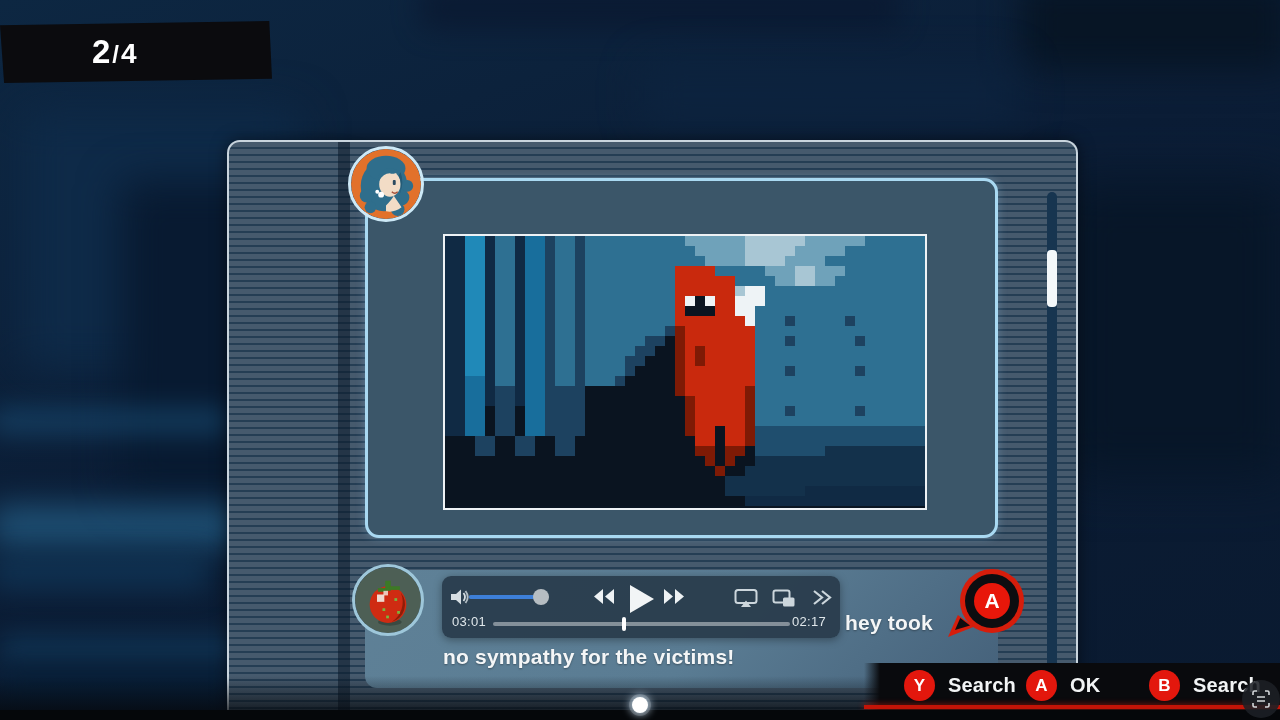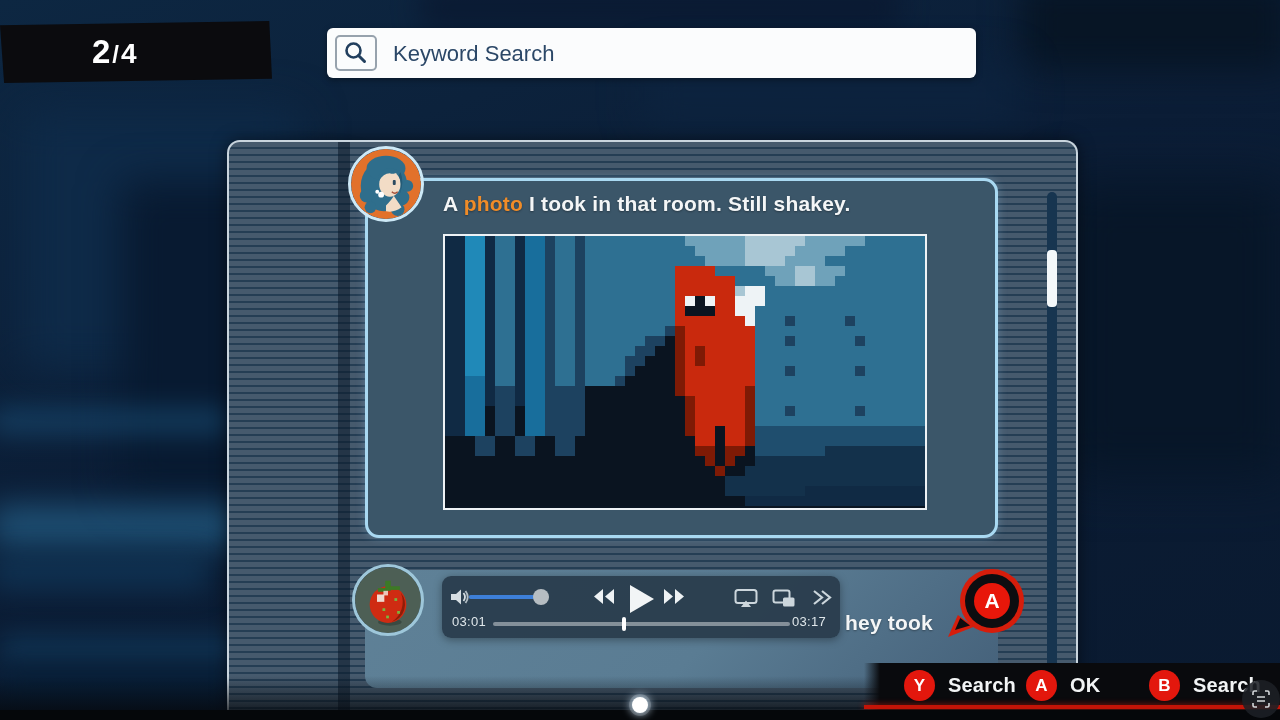--- a/index.html
+++ b/index.html
@@ -119,21 +119,20 @@
       <path d="M36,58 Q42,52 44,48 L52,60 Q44,66 36,64 Z" fill="#f2dcc6"></path>
       <ellipse cx="40" cy="36" rx="11" ry="13" fill="#f2dcc6"></ellipse>
       <path d="M28,28 Q33,16 50,22 Q44,27 40,25 Q33,25 29,33 Z" fill="#2f6e8c"></path>
       <path d="M51,24 Q55,34 50,47 Q53,36 49,27 Z" fill="#245a76"></path>
       <rect x="43" y="32" width="3" height="5" rx="1" fill="#2b4a60"></rect>
       <path d="M42,44 Q45,47 48,44" stroke="#a34f38" stroke-width="1.6" fill="none"></path>
       <circle cx="31" cy="47" r="3" fill="#ffffff"></circle>
         <circle cx="27" cy="44" r="2" fill="#ffffff"></circle>
     </svg>
   </div>
-  <div class="abs msg" style="left:443px;top:192px;"><span>A </span><span class="kw">photo</span><span> I took in that room. Still shakey.</span></div>
 
   <div class="abs photo">
     <div id="photo-grid">
         <div class="prow">
           <span class="pc" style="background: rgb(16, 42, 68);"></span>
           <span class="pc" style="background: rgb(16, 42, 68);"></span>
           <span class="pc" style="background: rgb(32, 137, 184);"></span>
           <span class="pc" style="background: rgb(32, 137, 184);"></span>
           <span class="pc" style="background: rgb(16, 42, 68);"></span>
           <span class="pc" style="background: rgb(46, 112, 146);"></span>
@@ -1478,20 +1477,21 @@
           <span class="pc" style="background: rgb(16, 42, 68);"></span>
           <span class="pc" style="background: rgb(16, 42, 68);"></span>
           <span class="pc" style="background: rgb(16, 42, 68);"></span>
           <span class="pc" style="background: rgb(16, 42, 68);"></span>
         </div>
       </div>
   </div>
 
   <div class="abs bubble2"></div>
   <div class="abs msg" style="left:845px;top:611px;">hey took</div>
+  <div class="abs msg" style="left:443px;top:645px;">no sympathy for the victims!</div>
   <div class="abs avatar avatar2">
     <svg width="66" height="66" viewBox="0 0 72 72">
       <circle cx="36" cy="36" r="36" fill="#4d5f55"></circle>
       <ellipse cx="38" cy="60" rx="13" ry="4" fill="#3a4a42"></ellipse>
       <circle cx="36" cy="41" r="20" fill="#cf2b12"></circle>
       <path d="M50,28 A20 20 0 0 1 40,60 A26 26 0 0 0 50,28 Z" fill="#8e1d08"></path>
       <rect x="33" y="15" width="6" height="11" fill="#3c7a26"></rect>
       <rect x="25" y="23" width="9" height="4" fill="#3c7a26"></rect>
         <rect x="38" y="21" width="11" height="4" fill="#3c7a26"></rect>
       <rect x="24" y="30" width="8" height="8" fill="#f3ece4" opacity=".9"></rect>
@@ -1547,21 +1547,21 @@
     <span class="picon" style="left:370px;top:12px;">
       <svg width="20" height="19" viewBox="0 0 20 19">
           <path d="M2,3 L10,9.5 L2,16" stroke="#ccd6dc" stroke-width="2.2" fill="none"></path>
           <path d="M10,3 L18,9.5 L10,16" stroke="#ccd6dc" stroke-width="2.2" fill="none"></path>
         </svg>
     </span>
     <span class="ptime" style="left:10px;">03:01</span>
     <div class="prog-track">
       <div class="prog-marker" id="progress-marker" style="left: calc(44% - 2px);"></div>
     </div>
-    <span class="ptime" style="right:14px;">03:17</span>
+    <span class="ptime" style="right:14px;">02:17</span>
   </div>
 
   <div class="abs a-prompt">
     <div class="a-tail"></div>
     <div class="a-tail2"></div>
     <div class="a-ring"></div>
     <div class="a-black"></div>
     <div class="a-red">A</div>
   </div>
 
@@ -1590,23 +1590,14 @@
       </svg>
   </div>
 
   <div class="abs evidence">
     <div class="ev-count">
       <span class="n1">2</span>
         <span class="sep">/</span>
         <span class="n2">4</span>
     </div>
   </div>
-  <div class="abs searchbar">
-    <div class="search-iconbox">
-      <svg width="26" height="26" viewBox="0 0 26 26">
-          <circle cx="10.5" cy="10.5" r="7" stroke="#223f5e" stroke-width="2.6" fill="none"></circle>
-          <line x1="15.5" y1="15.5" x2="21.5" y2="21.5" stroke="#223f5e" stroke-width="3" stroke-linecap="round"></line>
-        </svg>
-    </div>
-    <input class="search-input" type="text" placeholder="Keyword Search" style="">
-  </div>
 
 </div>
 
 </body></html>

